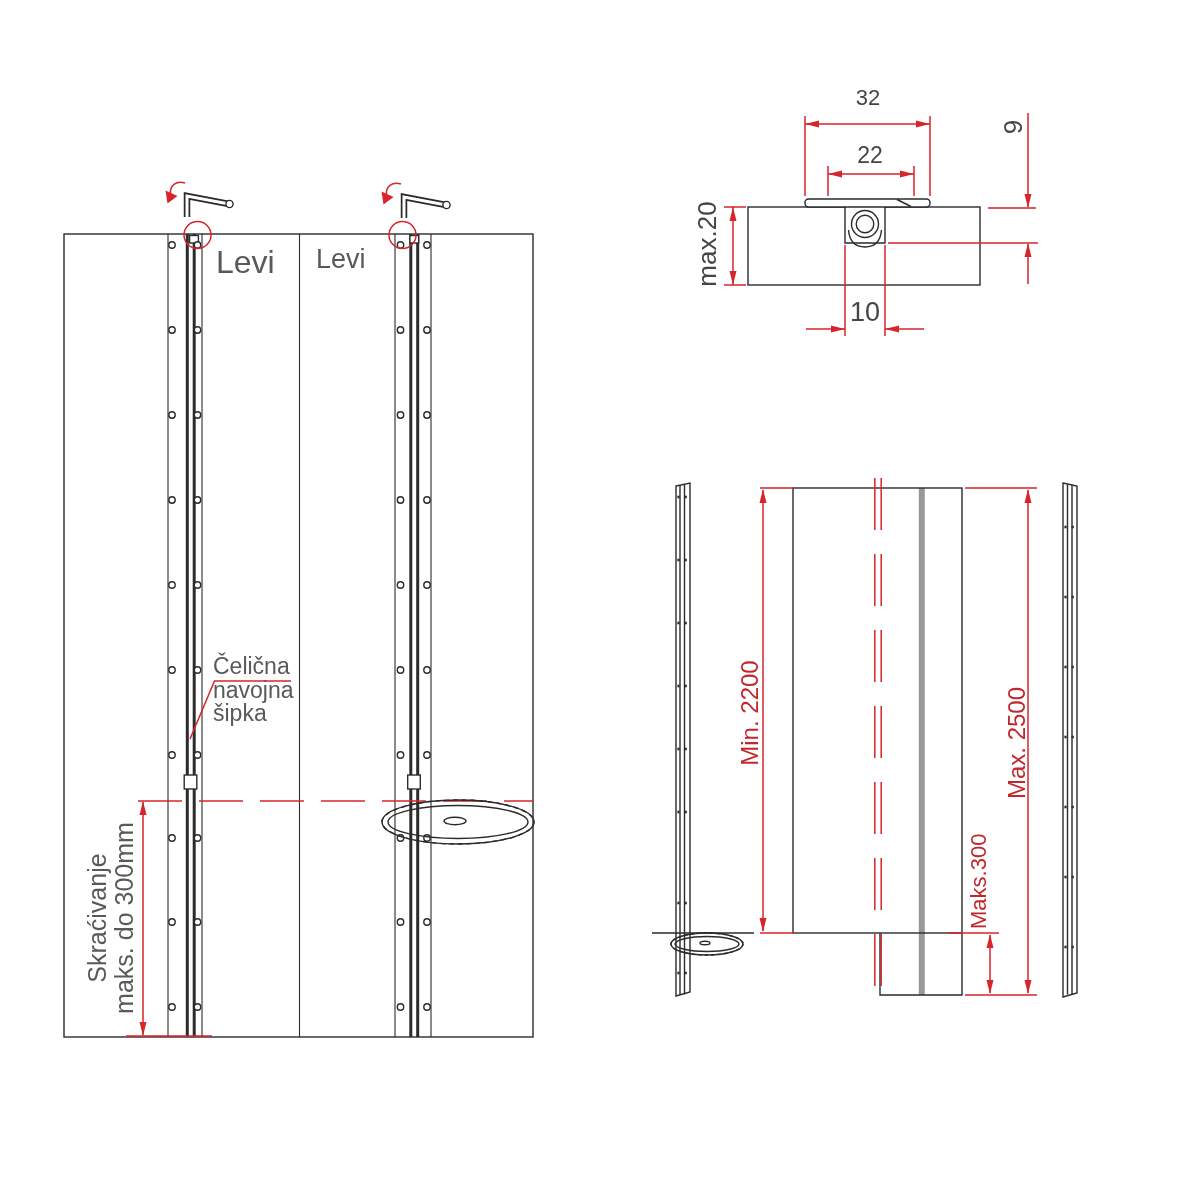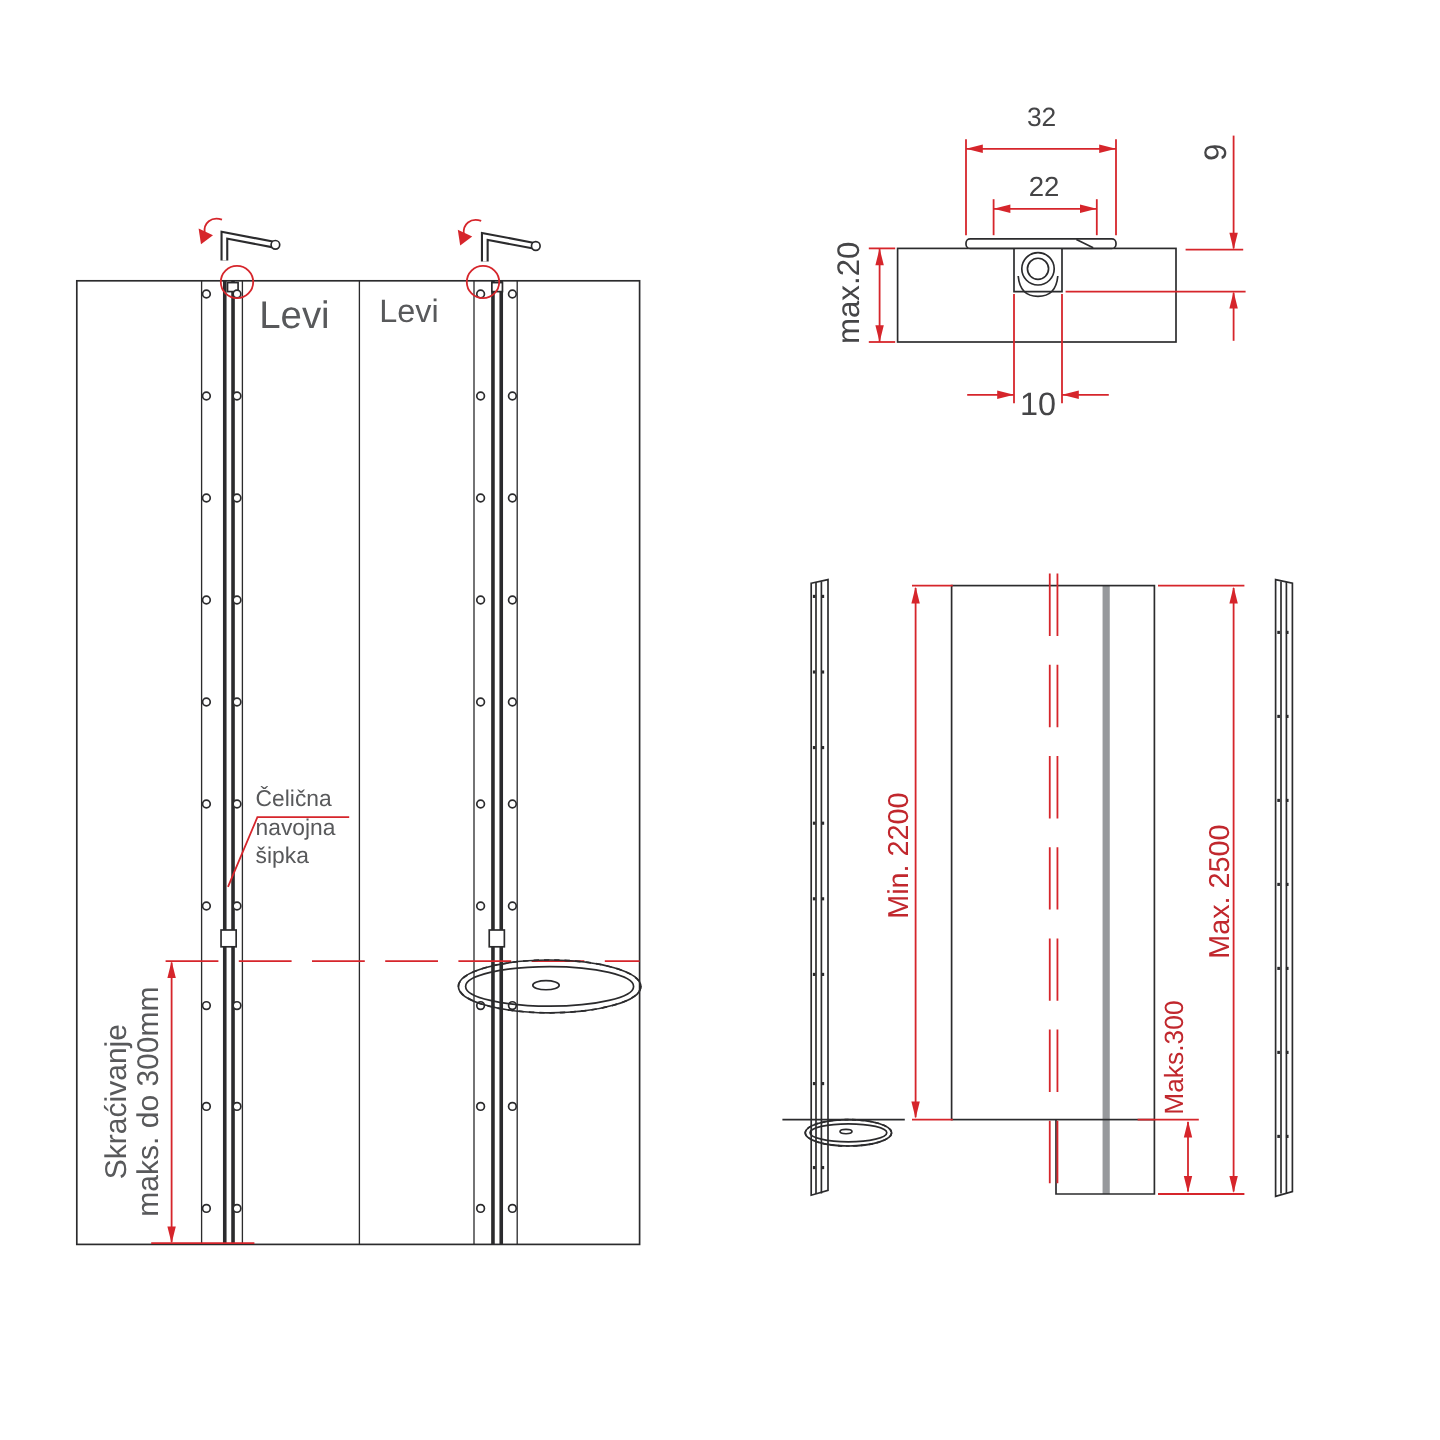--- a/index.html
+++ b/index.html
@@ -222,34 +222,34 @@
       <use href="#dotpair" x="1065.5" y="807"></use>
       <use href="#dotpair" x="1065.5" y="877"></use>
       <use href="#dotpair" x="1065.5" y="947"></use>
     </g>
   </g>
 </svg>
 
 <div class="t lbl" style="left:216px;top:244px;font-size:32px;">Levi</div>
 <div class="t lbl" style="left:316px;top:244px;font-size:27px;">Levi</div>
 
-<div class="t lbl" style="left:213px;top:655px;font-size:19px;line-height:23.5px;">
+<div class="t lbl" style="left:213px;top:655px;font-size:23px;line-height:23.5px;">
   <span style="display:block;">Čelična</span>
   <span style="display:block;">navojna</span>
   <span style="display:block;">šipka</span>
 </div>
 
 <div class="t lbl rot ctr" style="left:84px;top:1014px;width:192px;font-size:25px;line-height:27px;">
   <span style="display:block;">Skraćivanje</span>
   <span style="display:block;">maks. do 300mm</span>
 </div>
 
 <div class="t dimnum ctr" style="left:848px;top:85px;width:40px;font-size:22px;">32</div>
 <div class="t dimnum ctr" style="left:850px;top:142px;width:40px;font-size:23px;">22</div>
-<div class="t dimnum ctr" style="left:845px;top:297px;width:40px;font-size:27px;margin-top:25px;">10</div>
+<div class="t dimnum ctr" style="left:845px;top:297px;width:40px;font-size:27px;">10</div>
 <div class="t dimnum rot ctr" style="left:692px;top:294px;width:100px;font-size:26px;">max.20</div>
 <div class="t dimnum rot ctr" style="left:998px;top:139px;width:24px;font-size:26px;">9</div>
 
 <div class="t rtext rot ctr" style="left:736px;top:771px;width:116px;font-size:24px;">Min. 2200</div>
 <div class="t rtext rot ctr" style="left:1003px;top:801px;width:116px;font-size:24px;">Max. 2500</div>
 <div class="t rtext rot ctr" style="left:966px;top:929px;width:93px;font-size:22px;">Maks.300</div>
 
 </div>
 
 </body></html>

